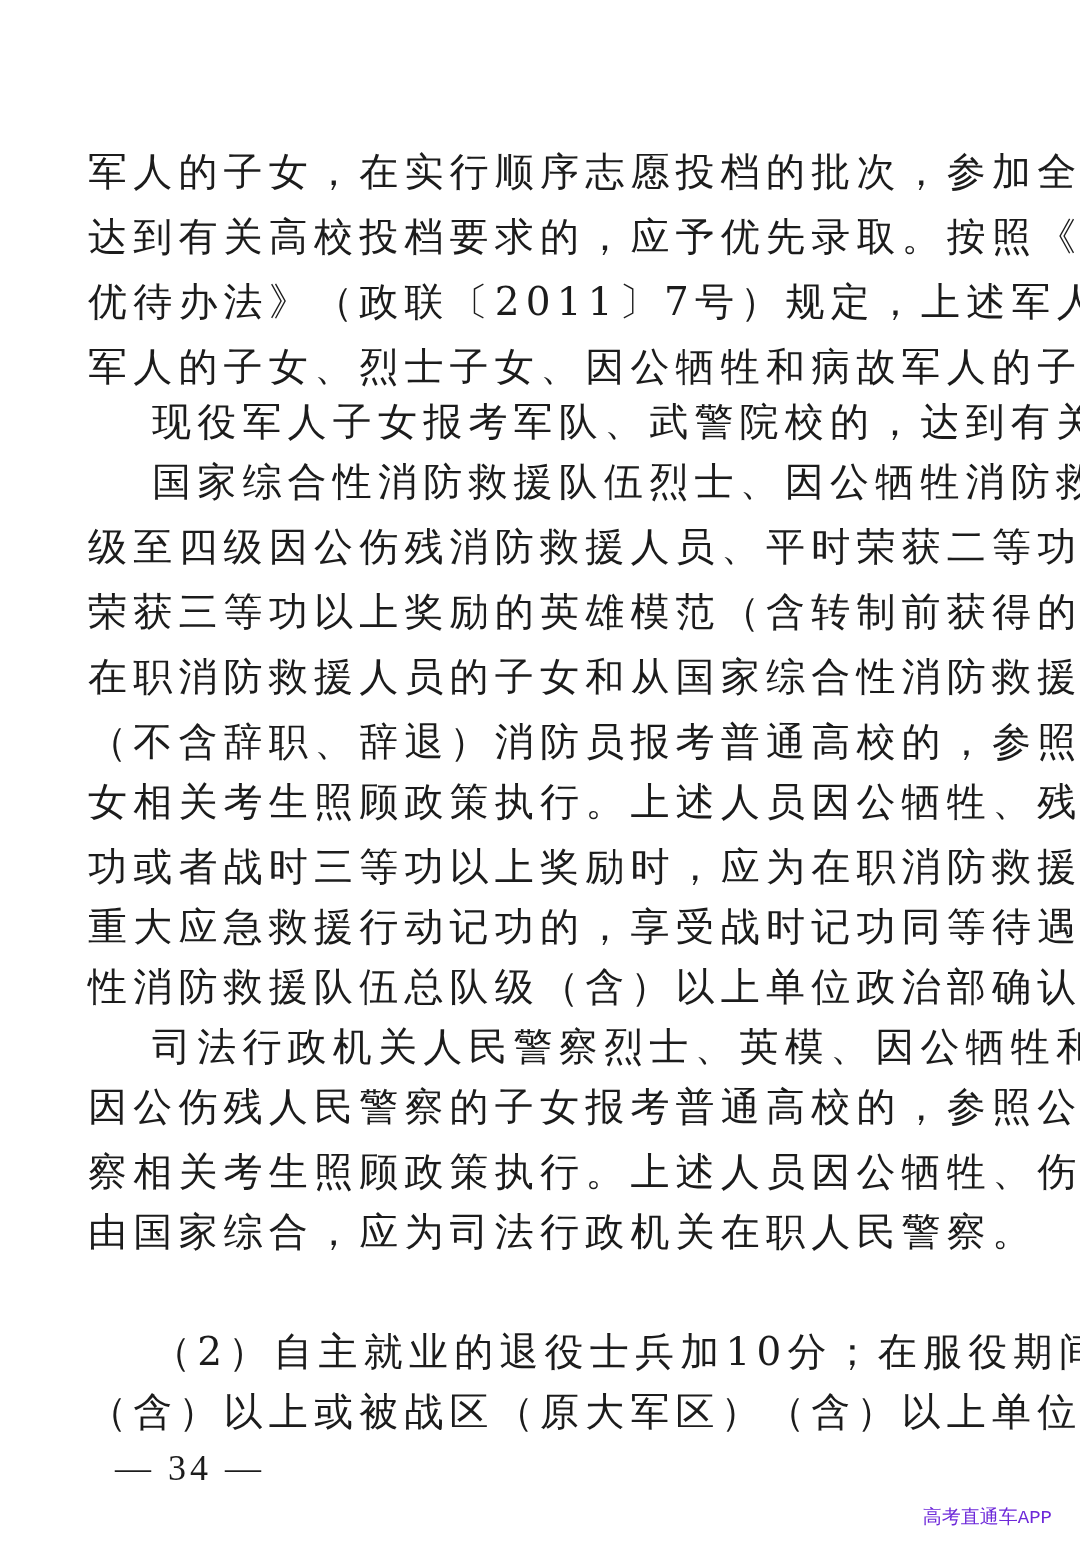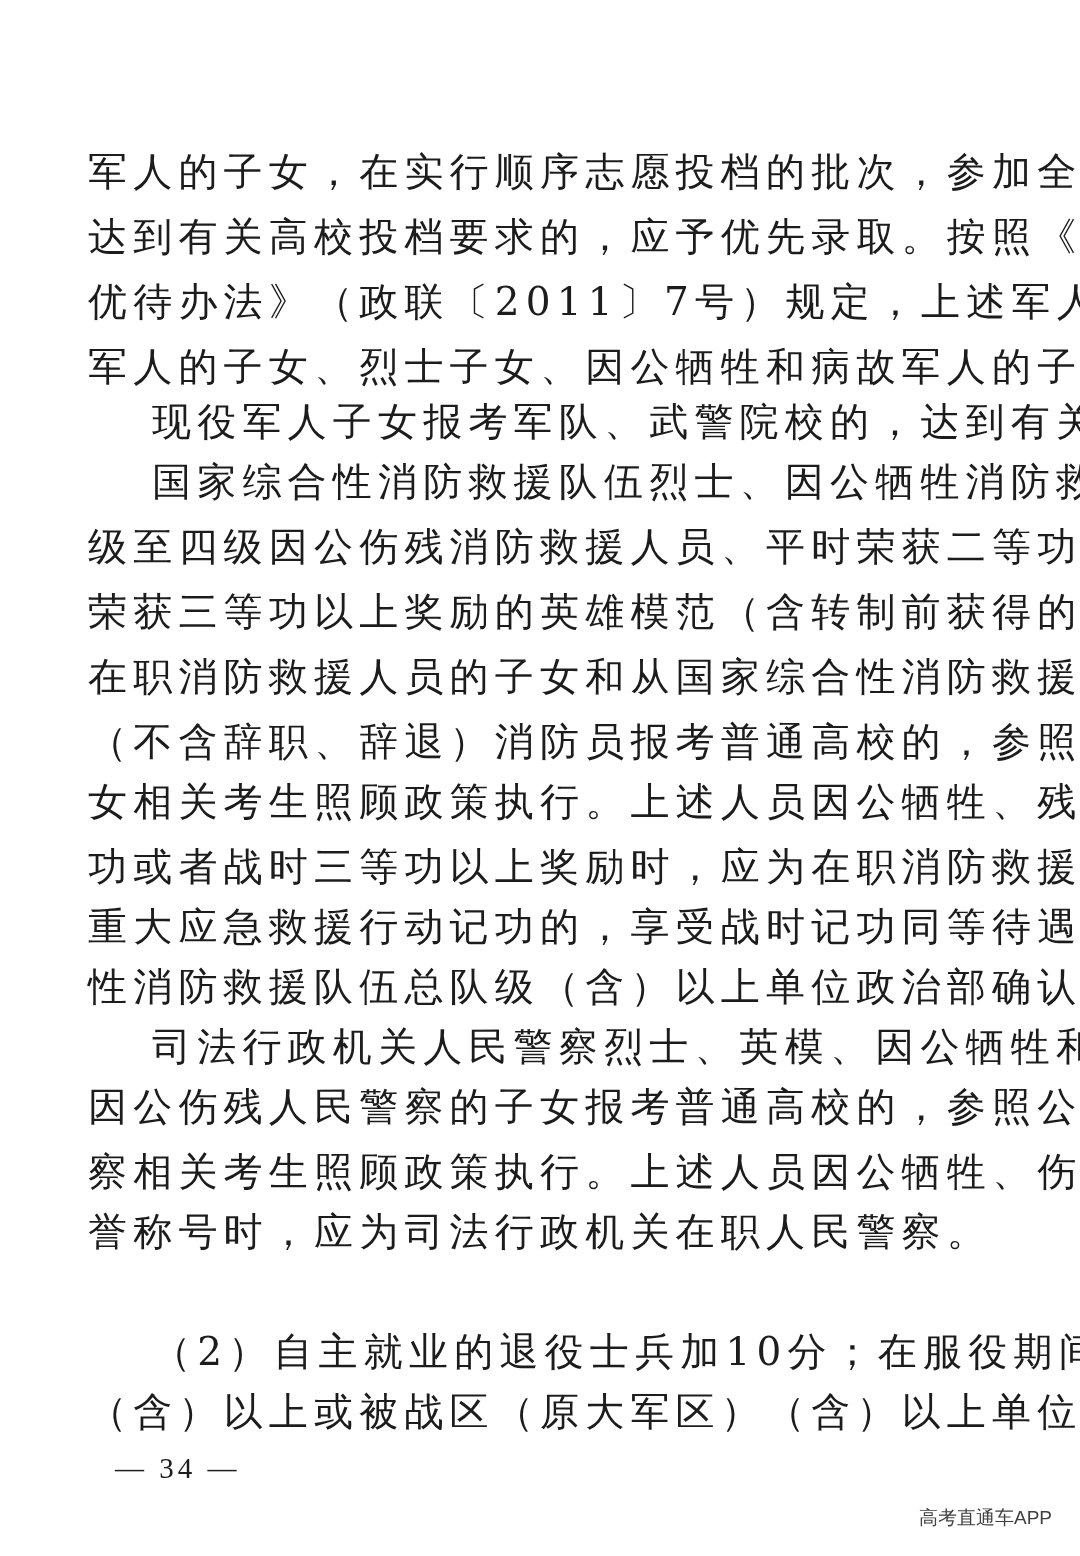--- a/index.html
+++ b/index.html
@@ -35,34 +35,34 @@
       color: #1c1c1c;
     }
     .line.indent {
       left: 152px;
       width: 840px;
     }
     .page-number {
       position: absolute;
       left: 120px;
       top: 1418px;
-      font-size: 29px;
+      font-size: 36px;
       line-height: 40px;
       letter-spacing: 4px;
       color: #1c1c1c;
       font-family: "Liberation Serif", "DejaVu Serif", serif;
     }
     .watermark {
       position: absolute;
       right: 28px;
       top: 1505px;
       font-size: 19px;
       line-height: 26px;
-      color: #404040;
-      font-family: Liberation Sans, sans-serif;
+      color: #6d28d9;
+      font-family: Liberation Mono, monospace;
     }
   </style>
 </head>
 <body>
 
 <div class="page">
   <div class="line" style="top:147px">军人的子女，在实行顺序志愿投档的批次，参加全国统考录取并</div>
   <div class="line" style="top:212px">达到有关高校投档要求的，应予优先录取。按照《军人子女教育</div>
   <div class="line" style="top:277px">优待办法》（政联〔2011〕7号）规定，上述军人子女包括现役</div>
   <div class="line" style="top:342px">军人的子女、烈士子女、因公牺牲和病故军人的子女。</div>
@@ -75,21 +75,21 @@
   <div class="line" style="top:742px">在职消防救援人员的子女和从国家综合性消防救援队伍退出的</div>
   <div class="line" style="top:807px">（不含辞职、辞退）消防员报考普通高校的，参照军人及军人子</div>
   <div class="line" style="top:872px">女相关考生照顾政策执行。上述人员因公牺牲、残疾，荣获二等</div>
   <div class="line" style="top:937px">功或者战时三等功以上奖励时，应为在职消防救援人员。因参加</div>
   <div class="line" style="top:1002px">重大应急救援行动记功的，享受战时记功同等待遇，由国家综合</div>
   <div class="line" style="top:1067px">性消防救援队伍总队级（含）以上单位政治部确认。</div>
 
   <div class="line indent" style="top:1137px">司法行政机关人民警察烈士、英模、因公牺牲和一级至四级</div>
   <div class="line" style="top:1202px">因公伤残人民警察的子女报考普通高校的，参照公安机关人民警</div>
   <div class="line" style="top:1267px">察相关考生照顾政策执行。上述人员因公牺牲、伤残或被授予荣</div>
-  <div class="line" style="top:1332px">誉称号时，应为司法行政机关在职人民警察。</div>
+  <div class="line" style="top:1332px">由国家综合，应为司法行政机关在职人民警察。</div>
 
 </div>
 
 <div class="page-number" style="top: 1448px; left: 115px;">— 34 —</div>
 <div class="watermark">高考直通车APP</div>
 
 <style>
   
   .page .line:nth-of-type(1)  { top: 147px !important; }
   .page .line:nth-of-type(2)  { top: 212px !important; }

